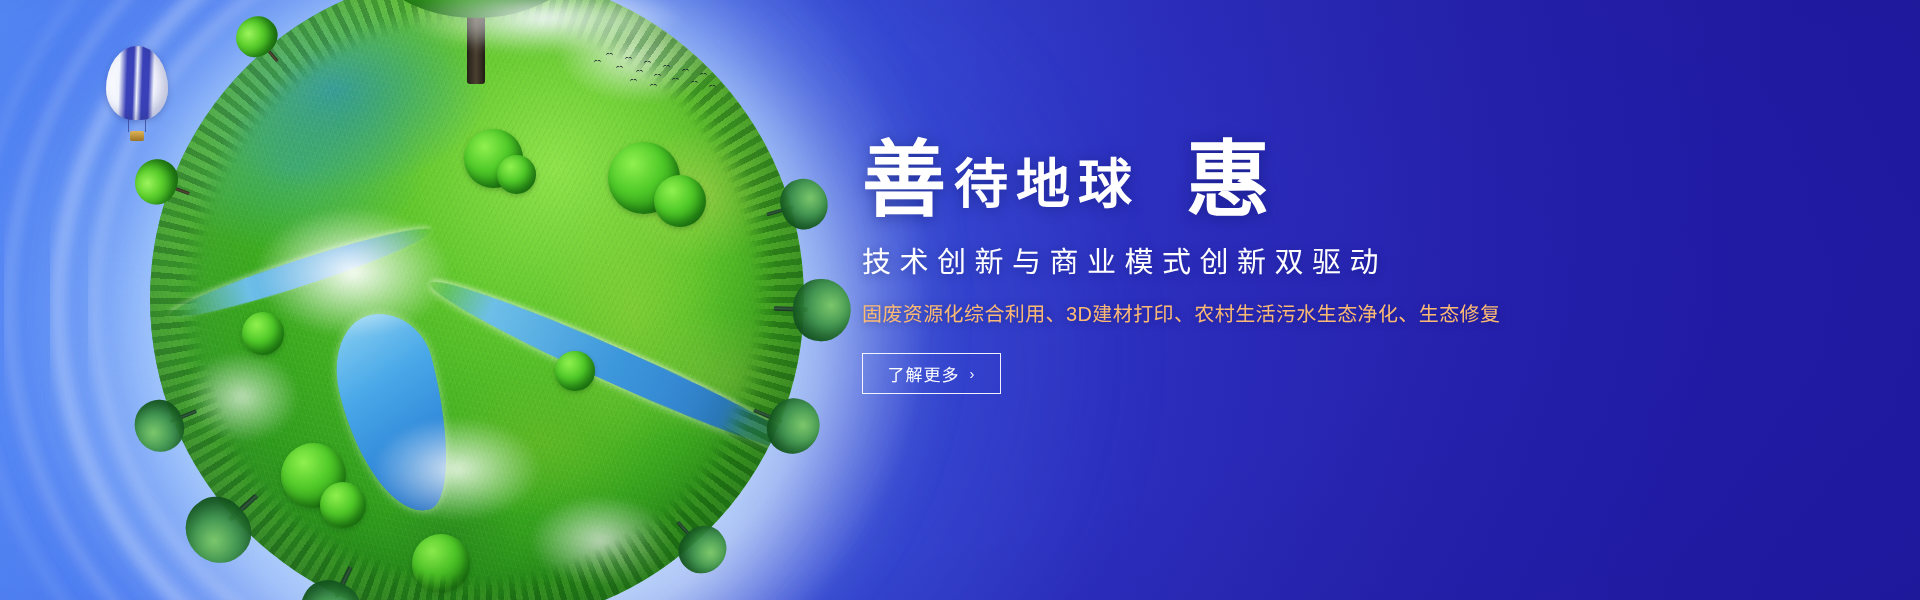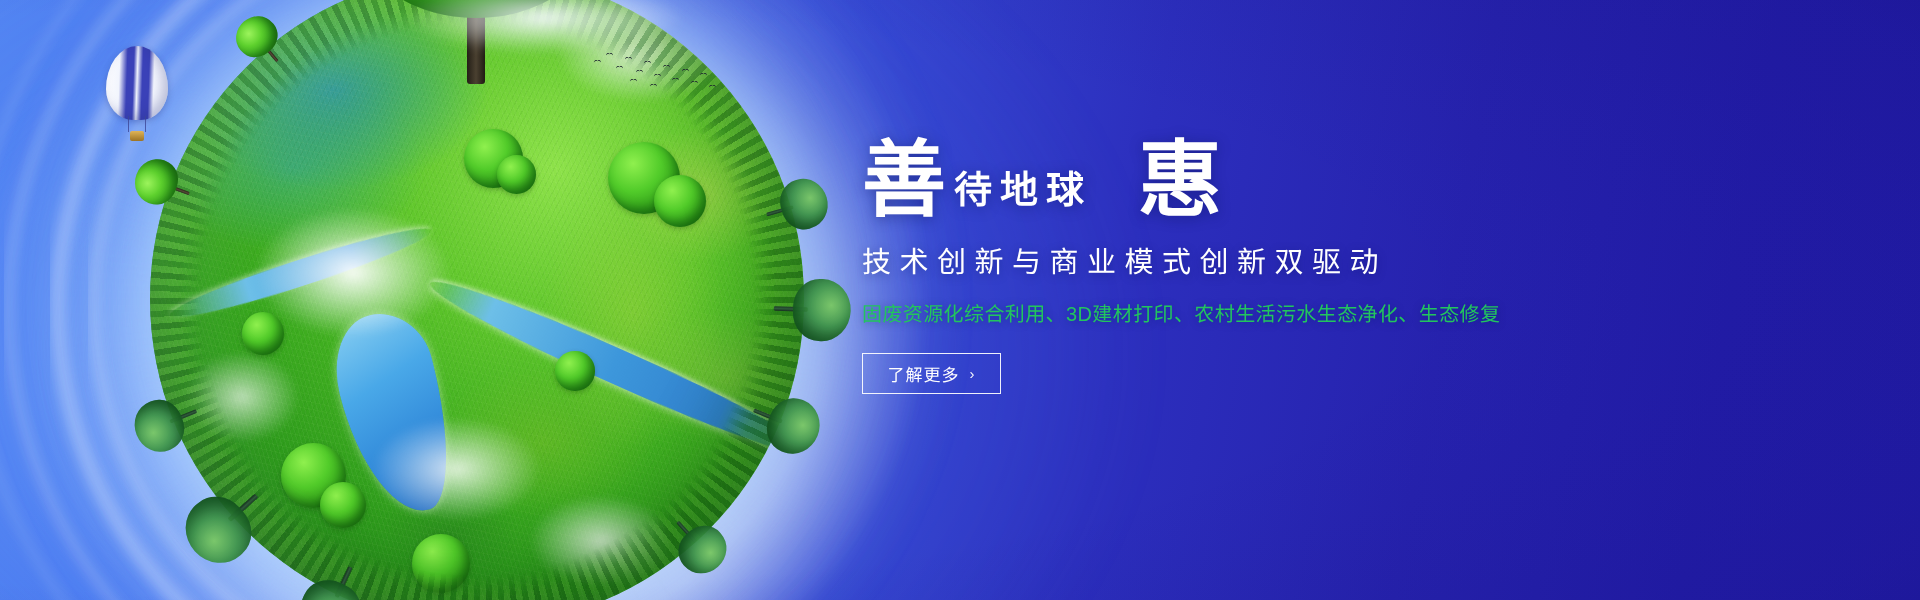--- a/index.html
+++ b/index.html
@@ -276,36 +276,36 @@
     line-height:1;
     text-shadow:0 2px 14px rgba(10,20,90,.45);
   }
   .h-big{
     font-family:"DejaVu Serif","Liberation Serif",serif;
     font-size:84px;font-weight:700;letter-spacing:0;
     position:relative;top:6px;
   }
   .h-small{
     font-family:"DejaVu Serif","Liberation Serif",serif;
-    font-size:38px;font-weight:700;letter-spacing:8px;
+    font-size:54px;font-weight:700;letter-spacing:8px;
     margin-left:8px;
   }
   .h-gap{display:inline-block;width:46px;}
 
   .subtitle{
     margin-top:22px;
     font-size:29px;font-weight:400;letter-spacing:8.5px;
     color:#fff;
     text-shadow:0 2px 10px rgba(10,20,90,.40);
     white-space:nowrap;
   }
   .desc{
     margin-top:18px;
     font-size:20px;font-weight:400;letter-spacing:.4px;
-    color:#22c55e;
+    color:#fdba74;
     text-shadow:0 1px 8px rgba(10,20,90,.40);
     white-space:nowrap;
   }
   .cta{
     margin-top:26px;
     display:inline-flex;align-items:center;justify-content:center;
     gap:10px;
     width:139px;height:41px;
     border:1px solid rgba(255,255,255,.92);
     background:transparent;

